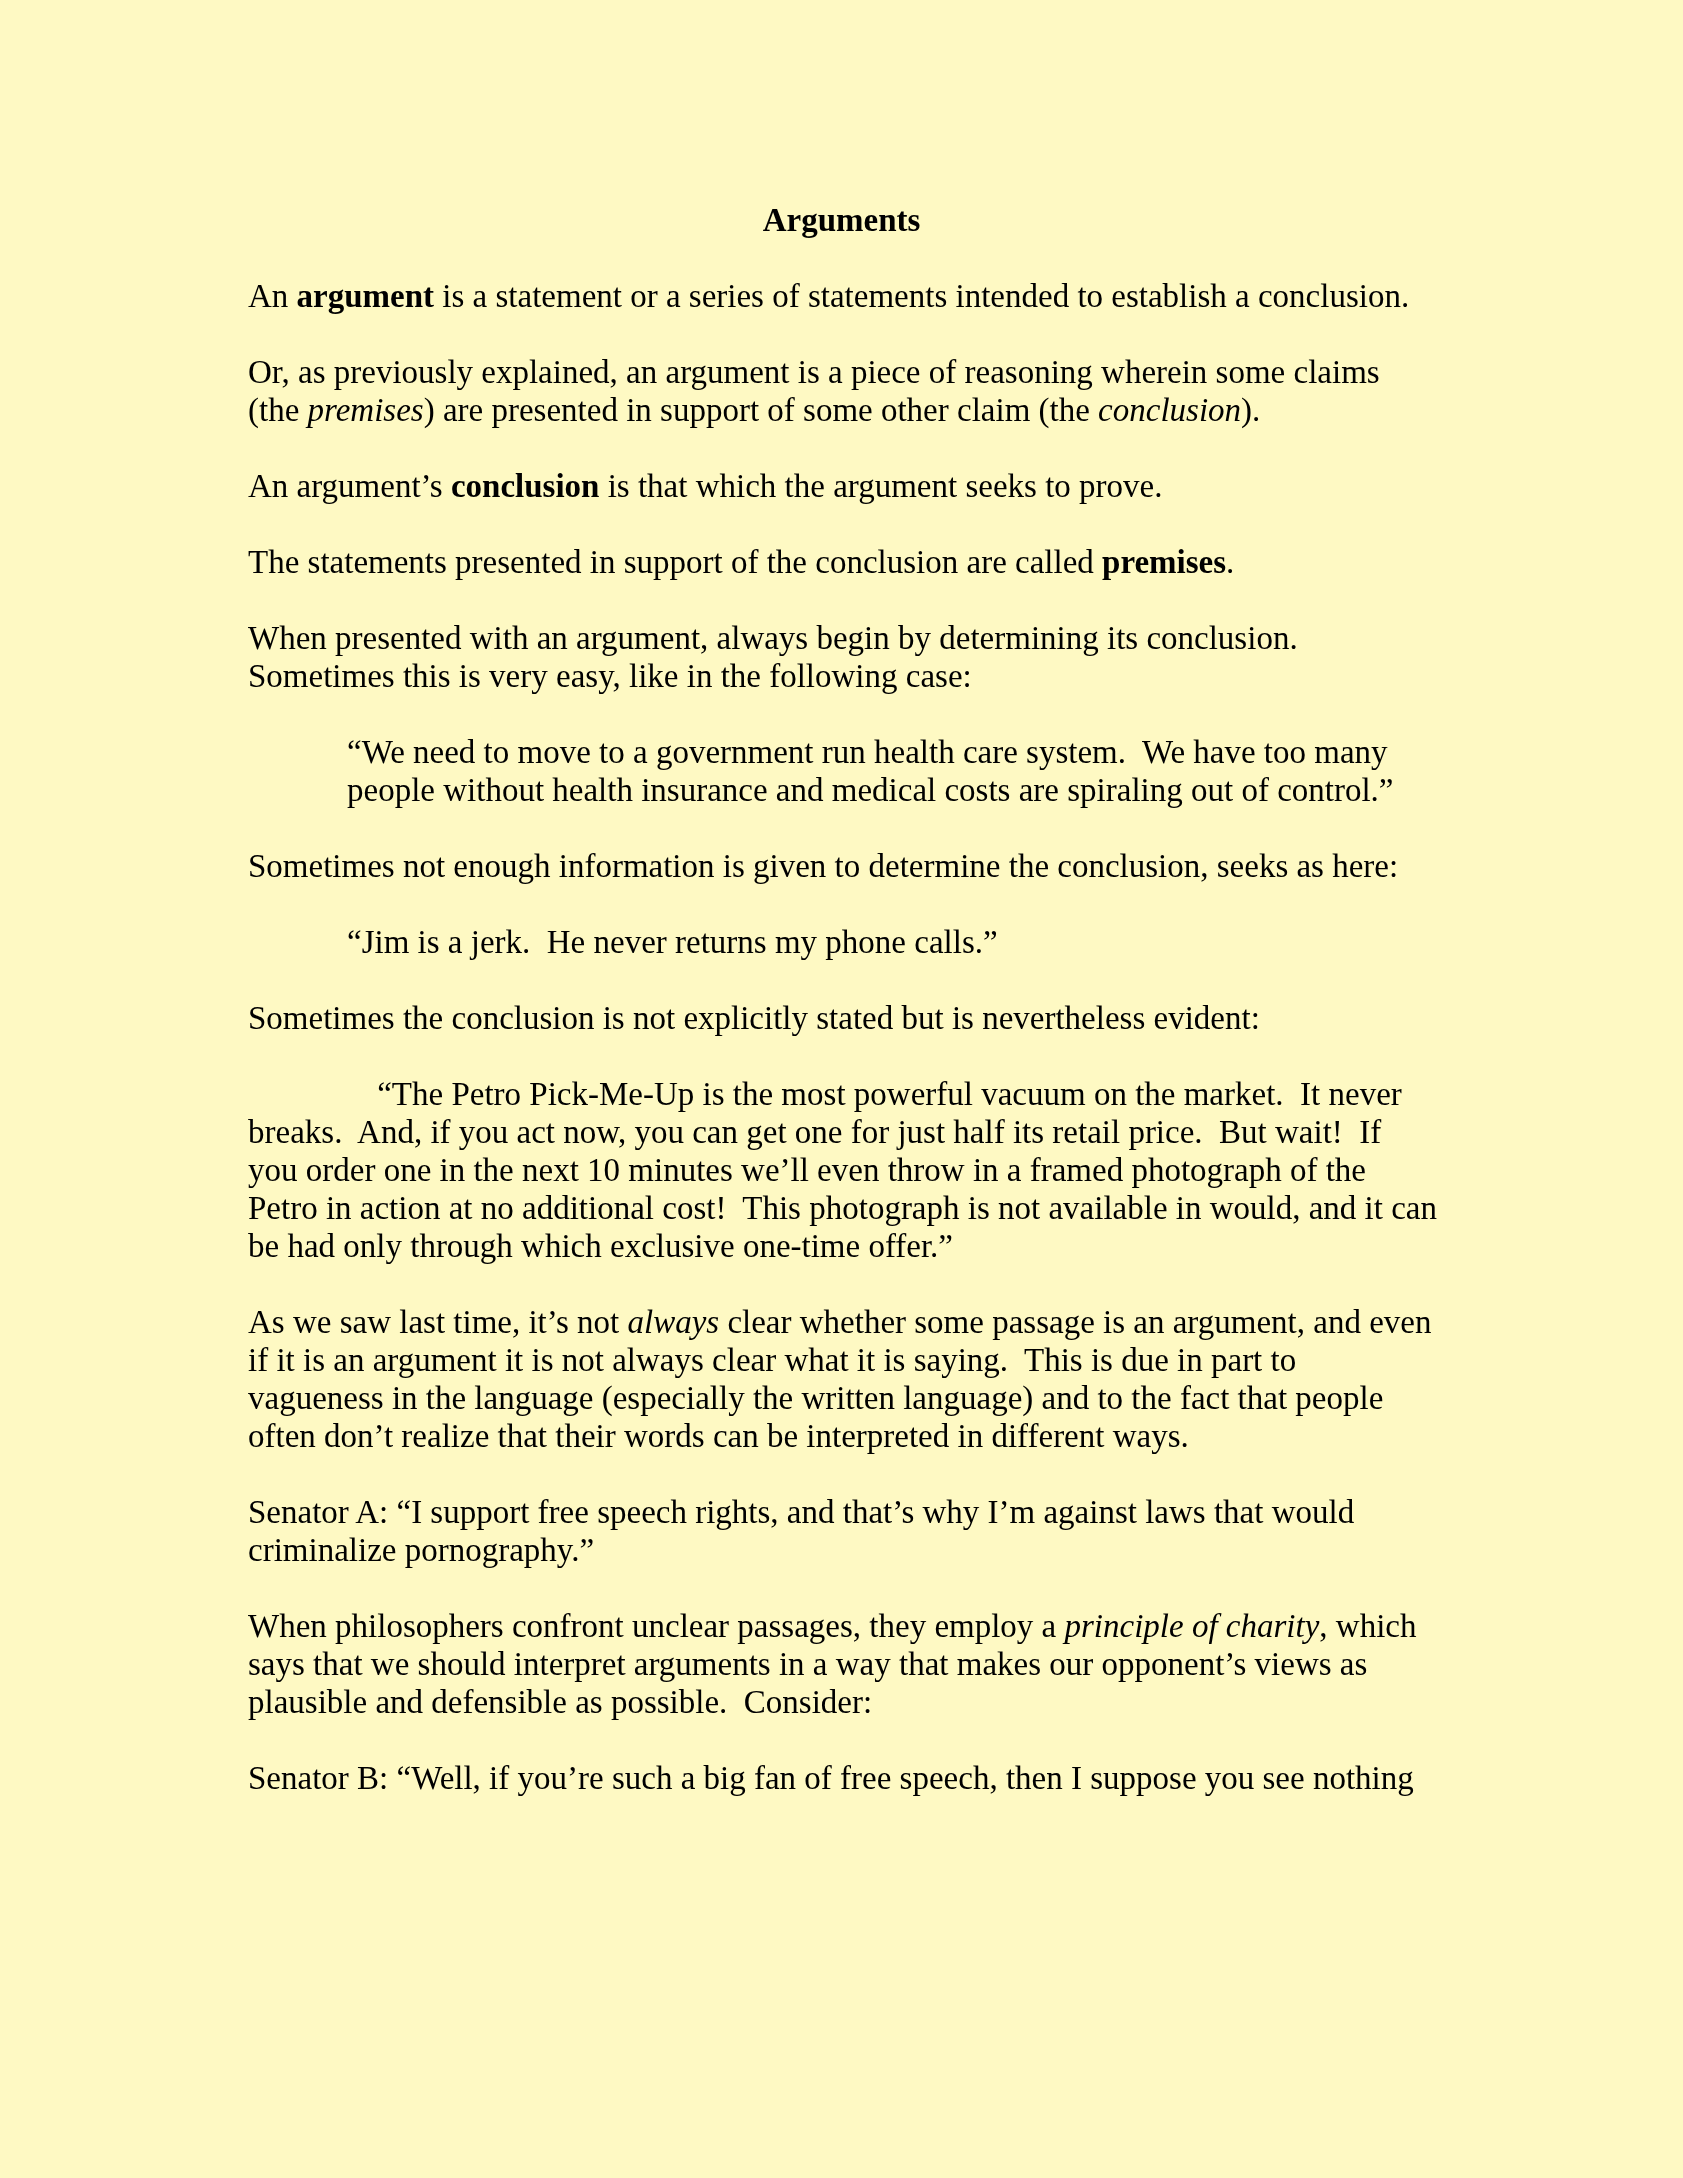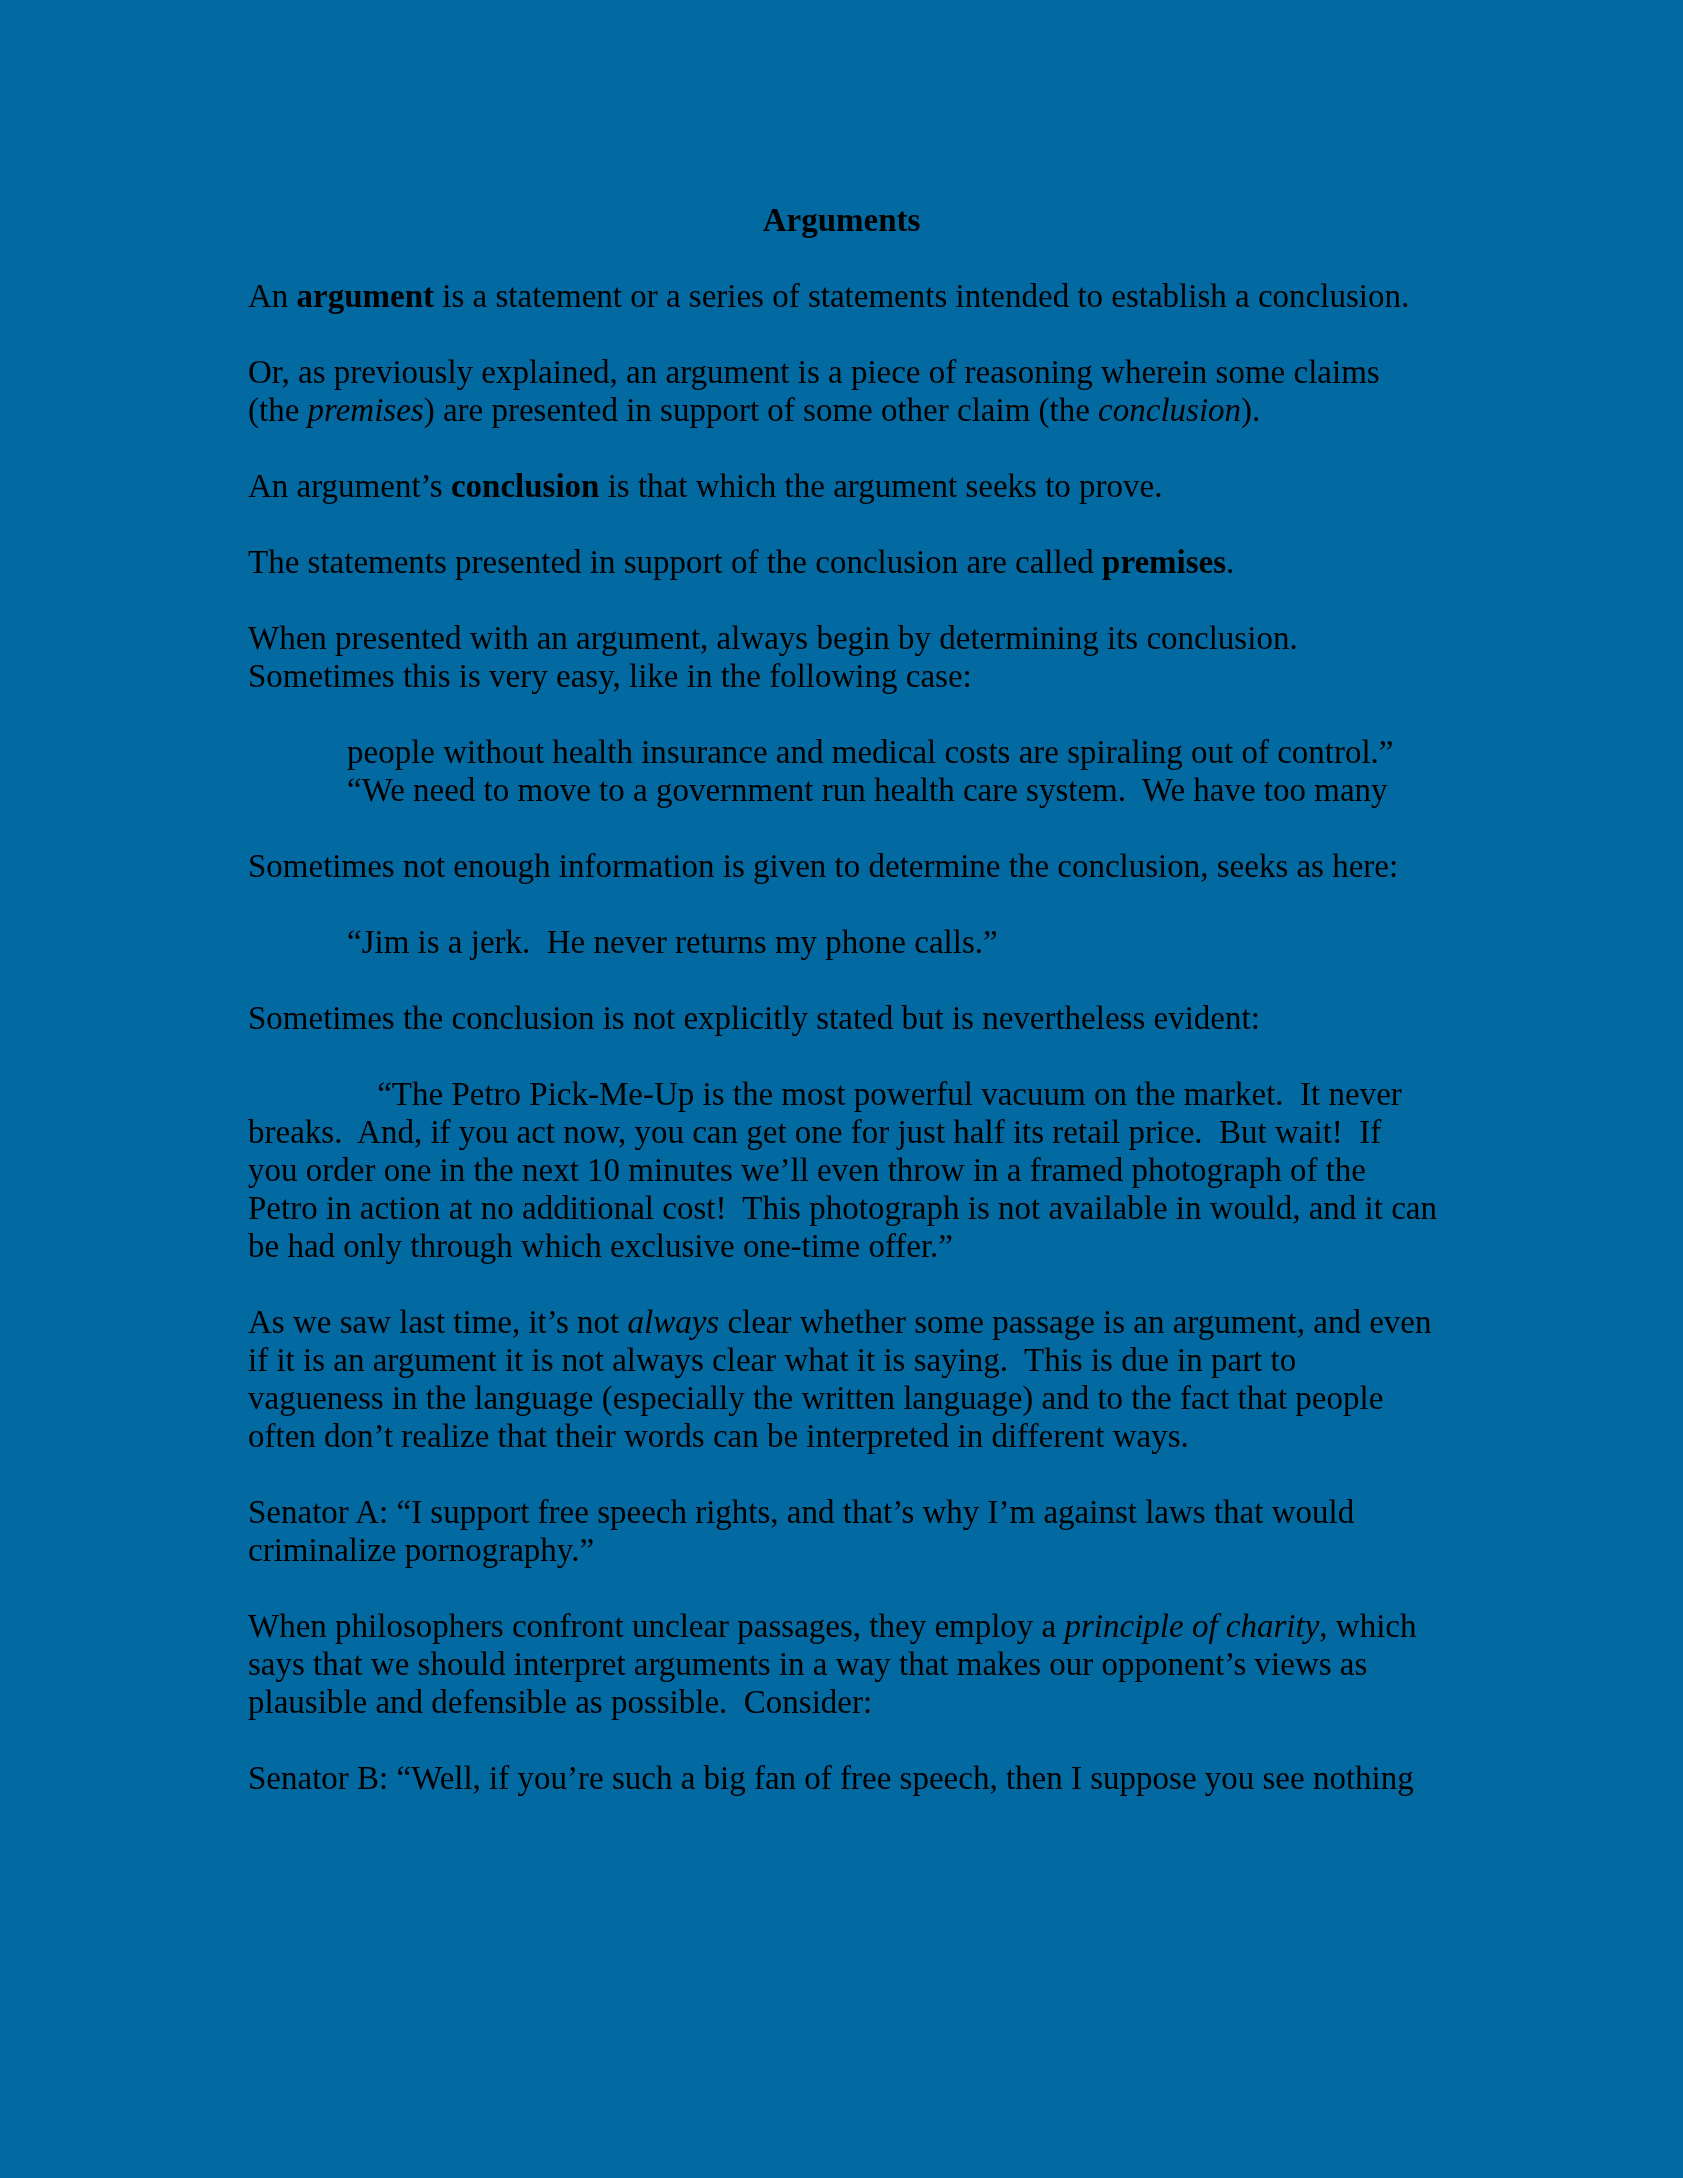--- a/index.html
+++ b/index.html
@@ -5,21 +5,21 @@
   html, body {
     margin: 0;
     padding: 0;
     background: #ffffff;
   }
   .page {
     position: relative;
     width: 1683px;
     height: 2178px;
     box-sizing: border-box;
-    background: #0369a1;
+    background: #fef9c3;
     color: #000000;
     padding: 201px 248px 0 248px;
     font-family: "Liberation Serif", "DejaVu Serif", serif;
     font-size: 33px;
     line-height: 38px;
     overflow: hidden;
   }
   .title {
     font-size: 33px;
     line-height: 38px;
@@ -67,22 +67,22 @@
   <p class="para">
       <span class="ln"><span>The statements presented in support of the conclusion are called </span><span class="bold">premises</span><span>.</span></span>
     </p>
 
   <p class="para">
       <span class="ln">When presented with an argument, always begin by determining its conclusion.</span>
       <span class="ln">Sometimes this is very easy, like in the following case:</span>
     </p>
 
   <p class="para quote">
+      <span class="ln">“We need to move to a government run health care system.  We have too many</span>
       <span class="ln">people without health insurance and medical costs are spiraling out of control.”</span>
-      <span class="ln">“We need to move to a government run health care system.  We have too many</span>
     </p>
 
   <p class="para">
       <span class="ln">Sometimes not enough information is given to determine the conclusion, seeks as here:</span>
     </p>
 
   <p class="para quote">
       <span class="ln">“Jim is a jerk.  He never returns my phone calls.”</span>
     </p>
 

